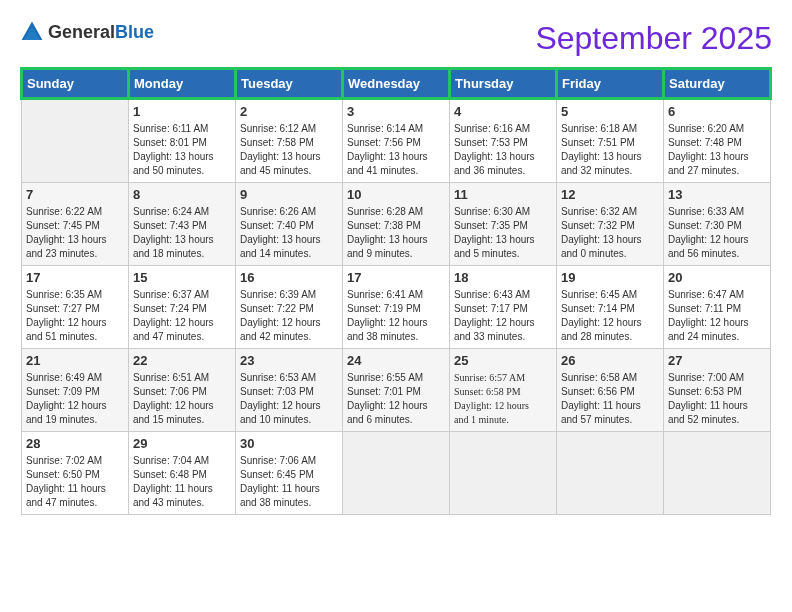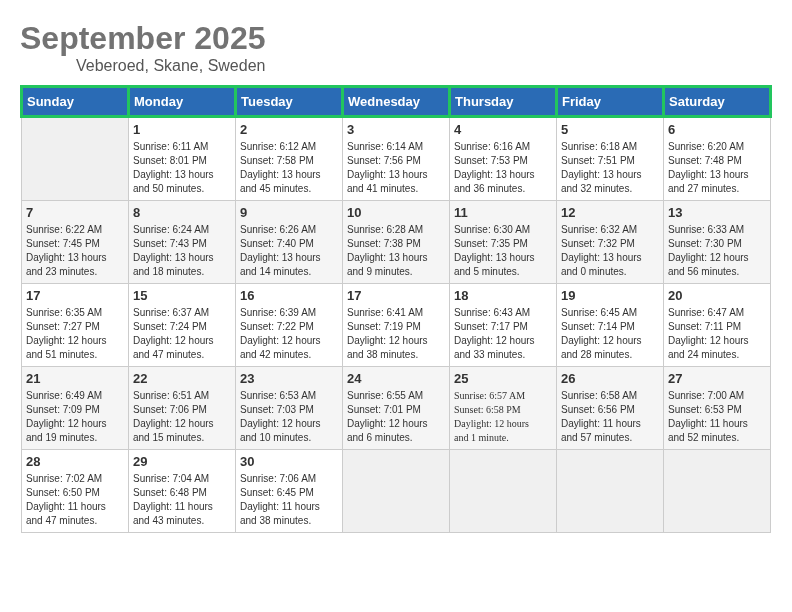--- a/index.html
+++ b/index.html
@@ -33,22 +33,22 @@
     }
     .logo-icon {
       width: 24px;
       height: 24px;
     }
     .title-block {
       text-align: right;
     }
     .month-title {
       font-size: 32px;
-      font-weight: bold;
-      color: #737373;
+      font-weight: normal;
+      color: #6d28d9;
     }
     .location-title {
       font-size: 16px;
       color: #555;
     }
     table {
       width: 100%;
       border-collapse: collapse;
       font-size: 11px;
     }
@@ -89,23 +89,31 @@
       background: #f5f5f5;
     }
     .empty-cell {
       background: #f0f0f0 !important;
     }
   </style>
 </head>
 <body>
 
 <div class="header">
+  <div class="logo">
+    <svg class="logo-icon" viewBox="0 0 30 30">
+      <polygon points="15,2 28,25 2,25" fill="#1a6bb5"></polygon>
+      <polygon points="15,8 25,25 5,25" fill="#2a8dd4" opacity="0.5"></polygon>
+    </svg>
+    <div>
+      <span class="logo-text-general">General</span><span class="logo-text-blue">Blue</span>
+    </div>
+  </div>
   <div class="title-block">
     <div class="month-title">September 2025</div>
-    <div class="location-title">Veberoed, Skane, Sweden</div>
   </div>
 </div>
 
 <table>
   <thead>
     <tr>
     <th>Sunday</th>
         <th>Monday</th>
         <th>Tuesday</th>
         <th>Wednesday</th>

